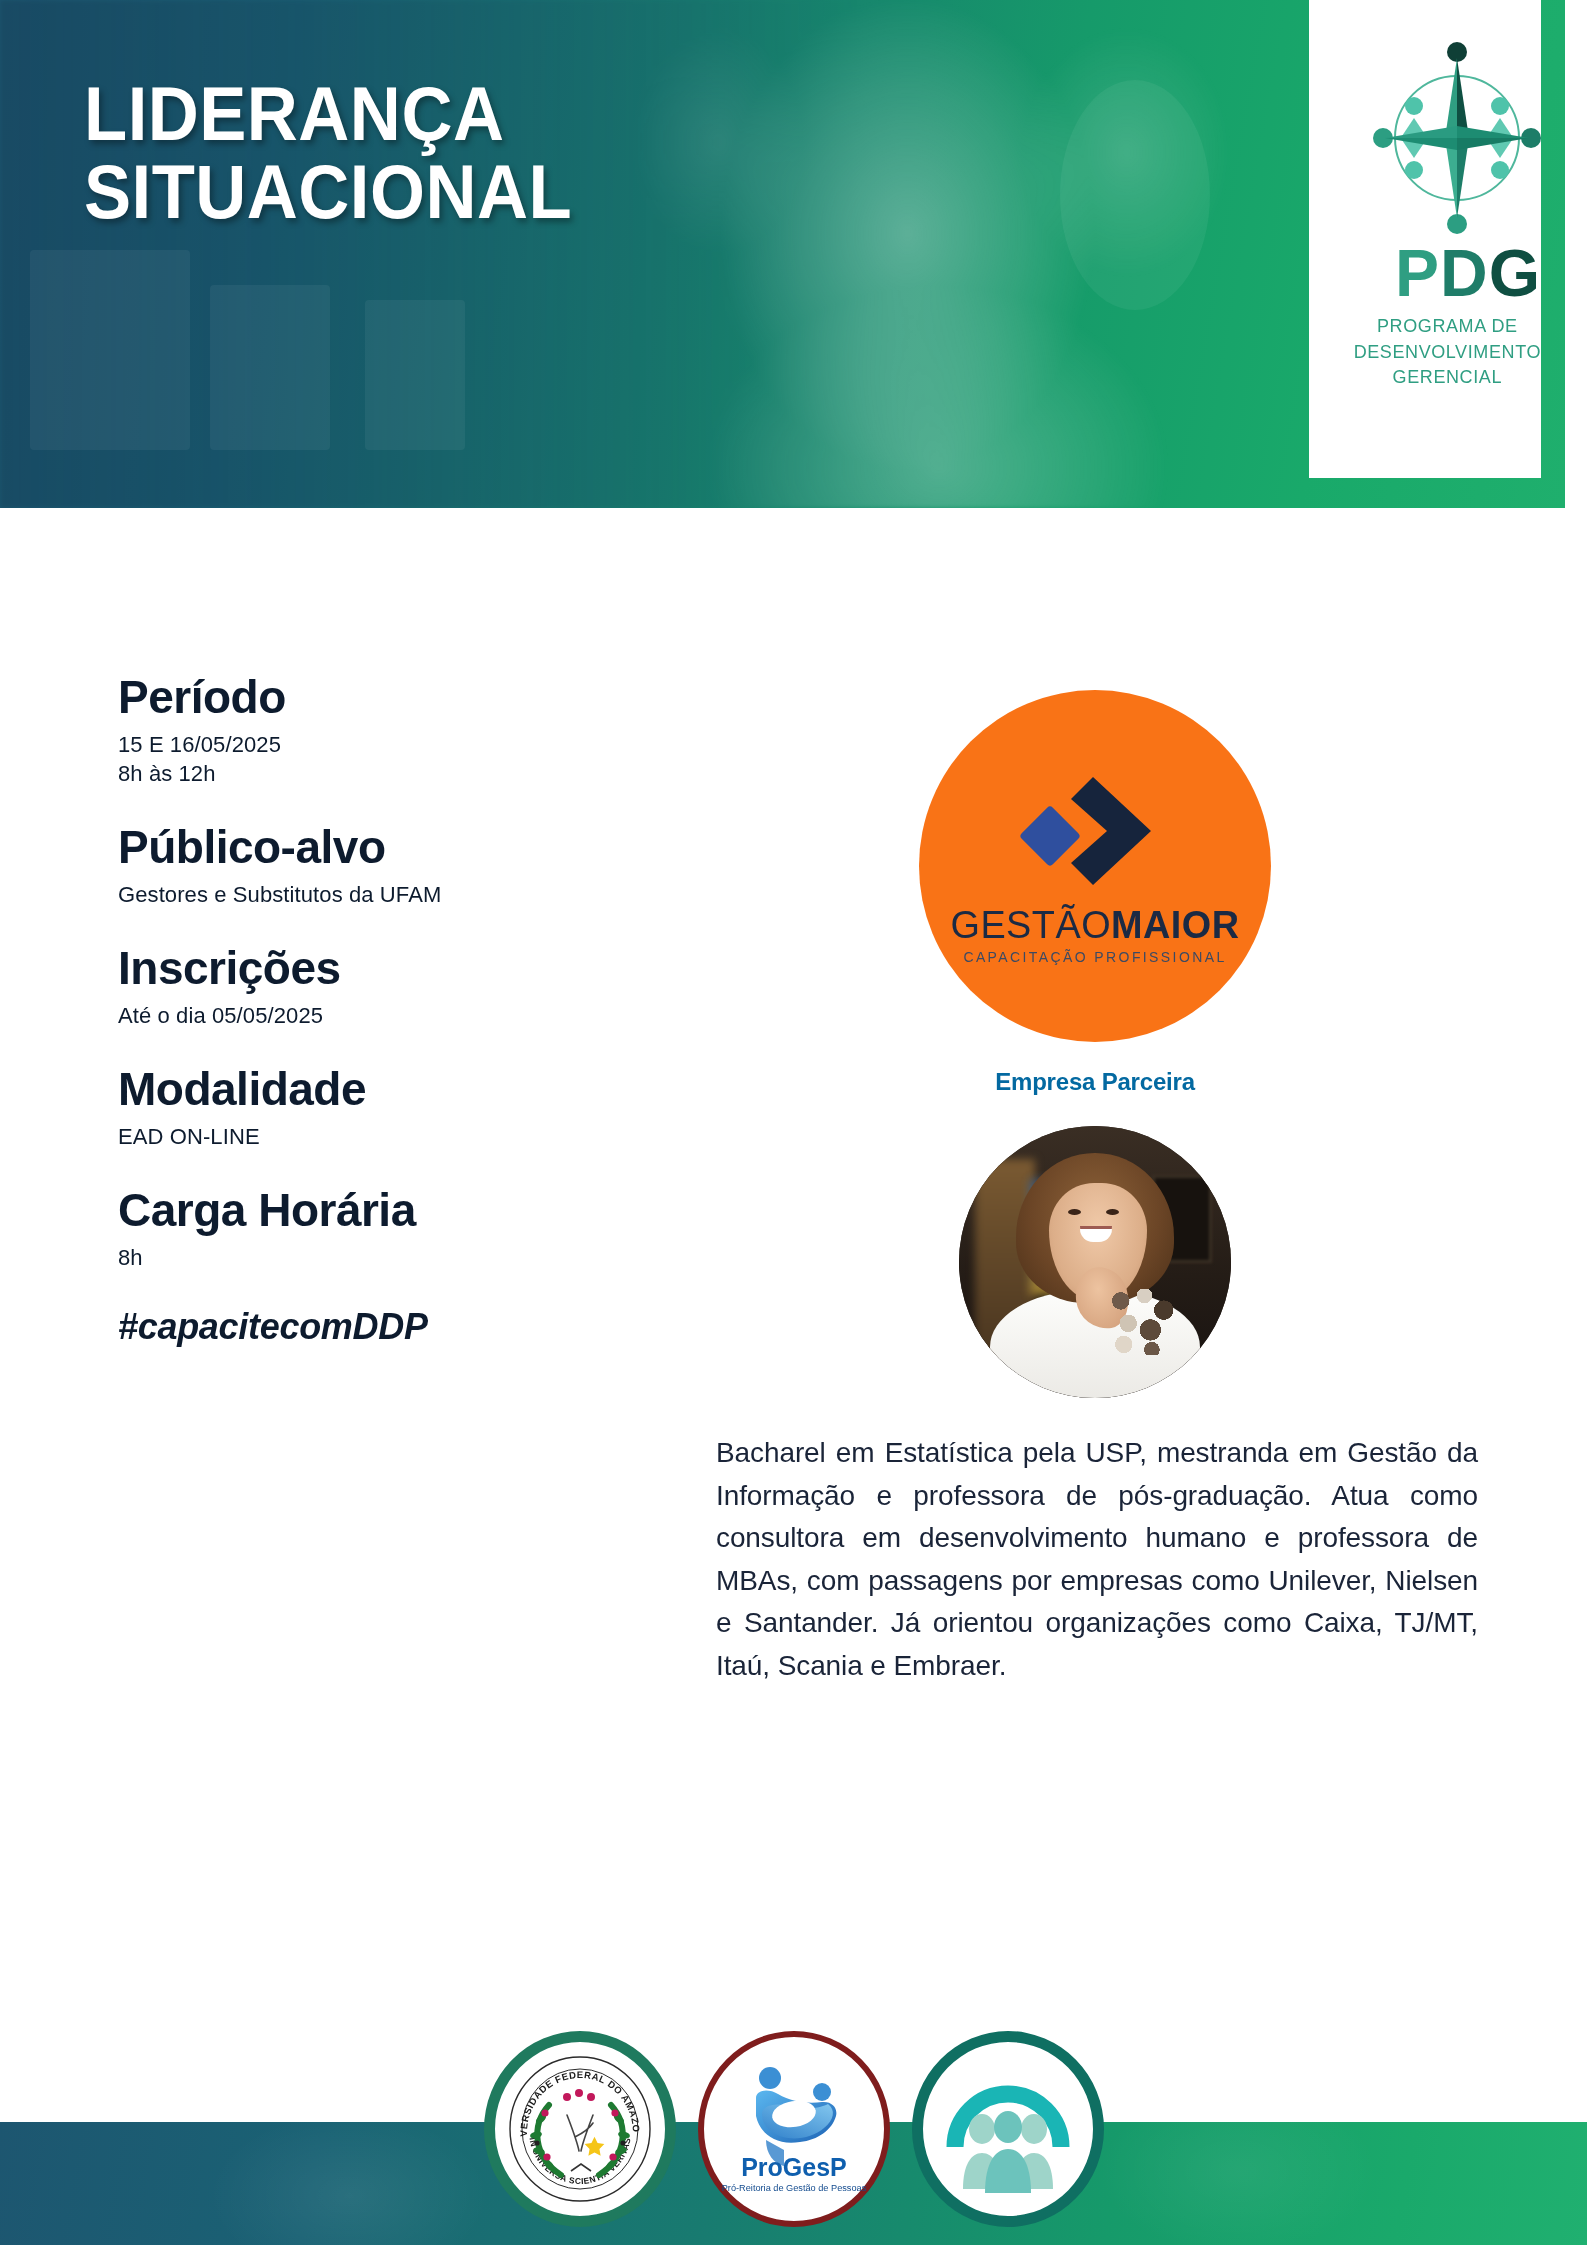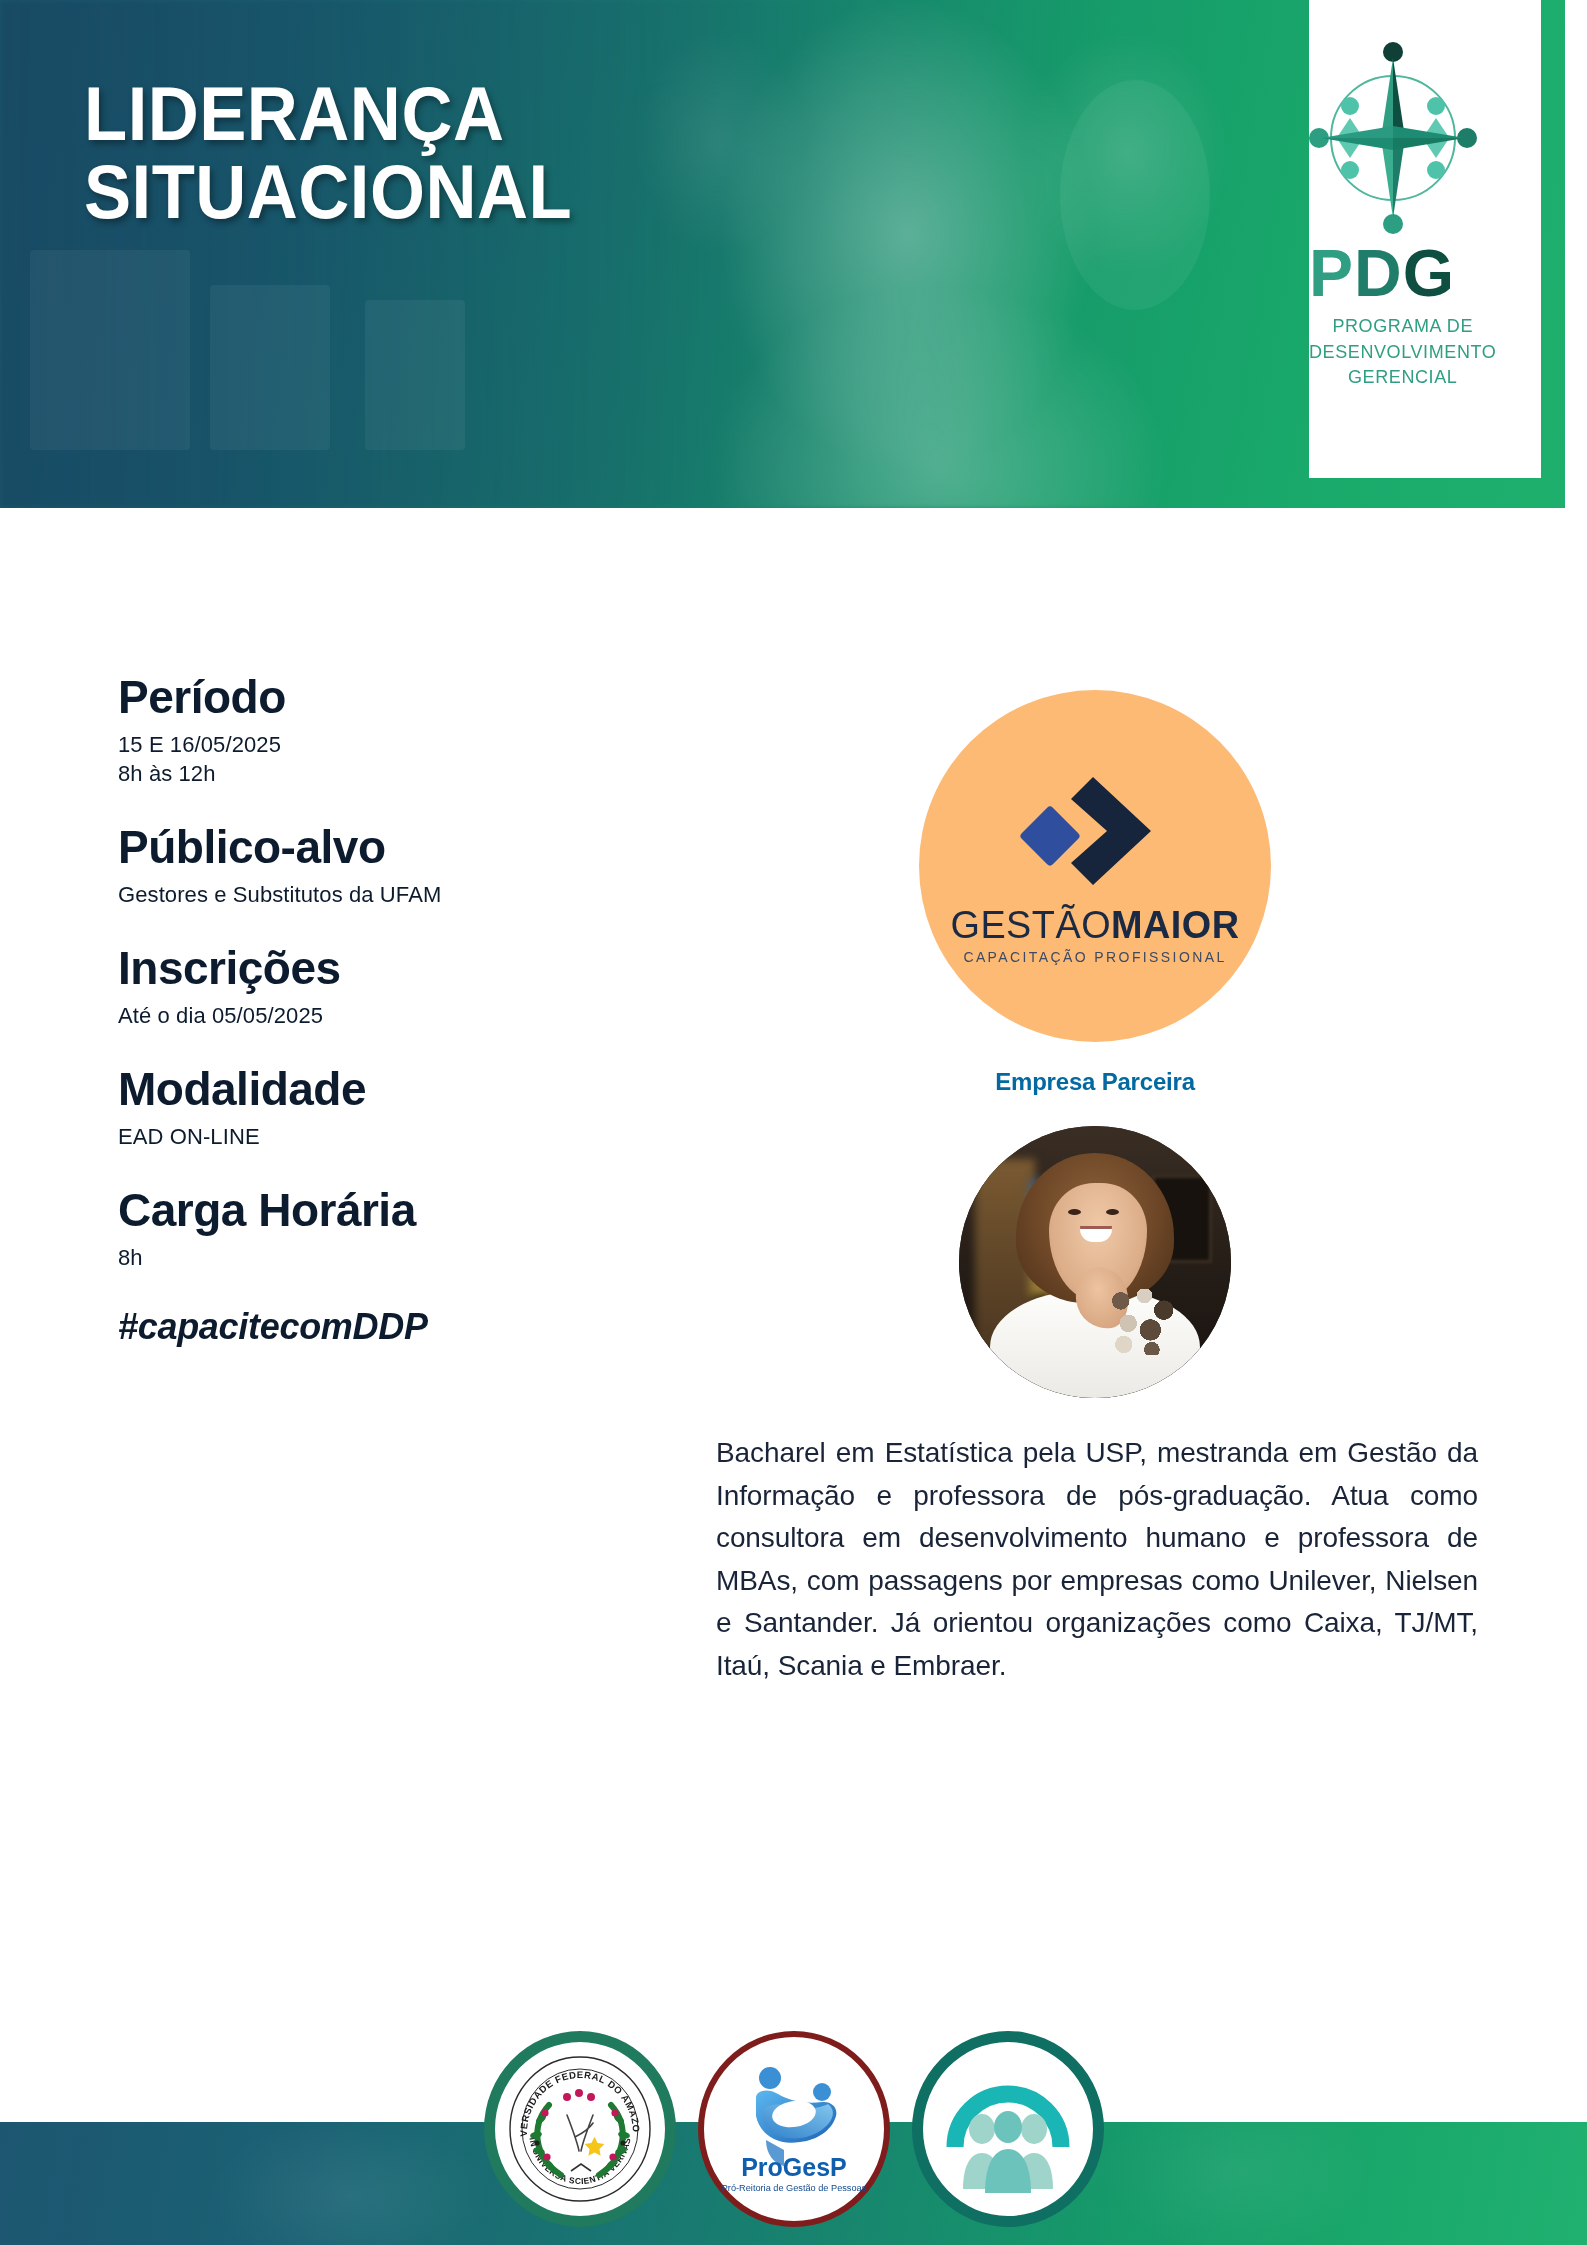--- a/index.html
+++ b/index.html
@@ -76,21 +76,21 @@
   .pdg-panel {
     position: absolute;
     right: 24px;
     top: 0;
     width: 232px;
     height: 478px;
     background: #ffffff;
     z-index: 6;
     display: flex;
     flex-direction: column;
-    align-items: flex-start;
+    align-items: flex-end;
     justify-content: flex-start;
     padding-top: 38px;
     box-sizing: border-box;
   }
   .pdg-mark { width: 168px; height: 200px; display: block; }
   .pdg-word {
     font-family: "Liberation Sans Narrow", "Liberation Sans", sans-serif;
     font-weight: 700;
     font-size: 66px;
     letter-spacing: 1px;
@@ -152,21 +152,21 @@
     position: absolute;
     left: 700px;
     top: 690px;
     width: 790px;
   }
   .partner-logo-wrap {
     width: 352px;
     height: 352px;
     margin: 0 auto;
     border-radius: 50%;
-    background: #fdba74;
+    background: #f97316;
     display: flex;
     flex-direction: column;
     align-items: center;
     justify-content: center;
     overflow: hidden;
   }
   .gm-chevron { width: 180px; height: 130px; display: block; }
   .gm-name {
     font-family: "Liberation Sans Narrow", "Liberation Sans", sans-serif;
     font-size: 39px;

